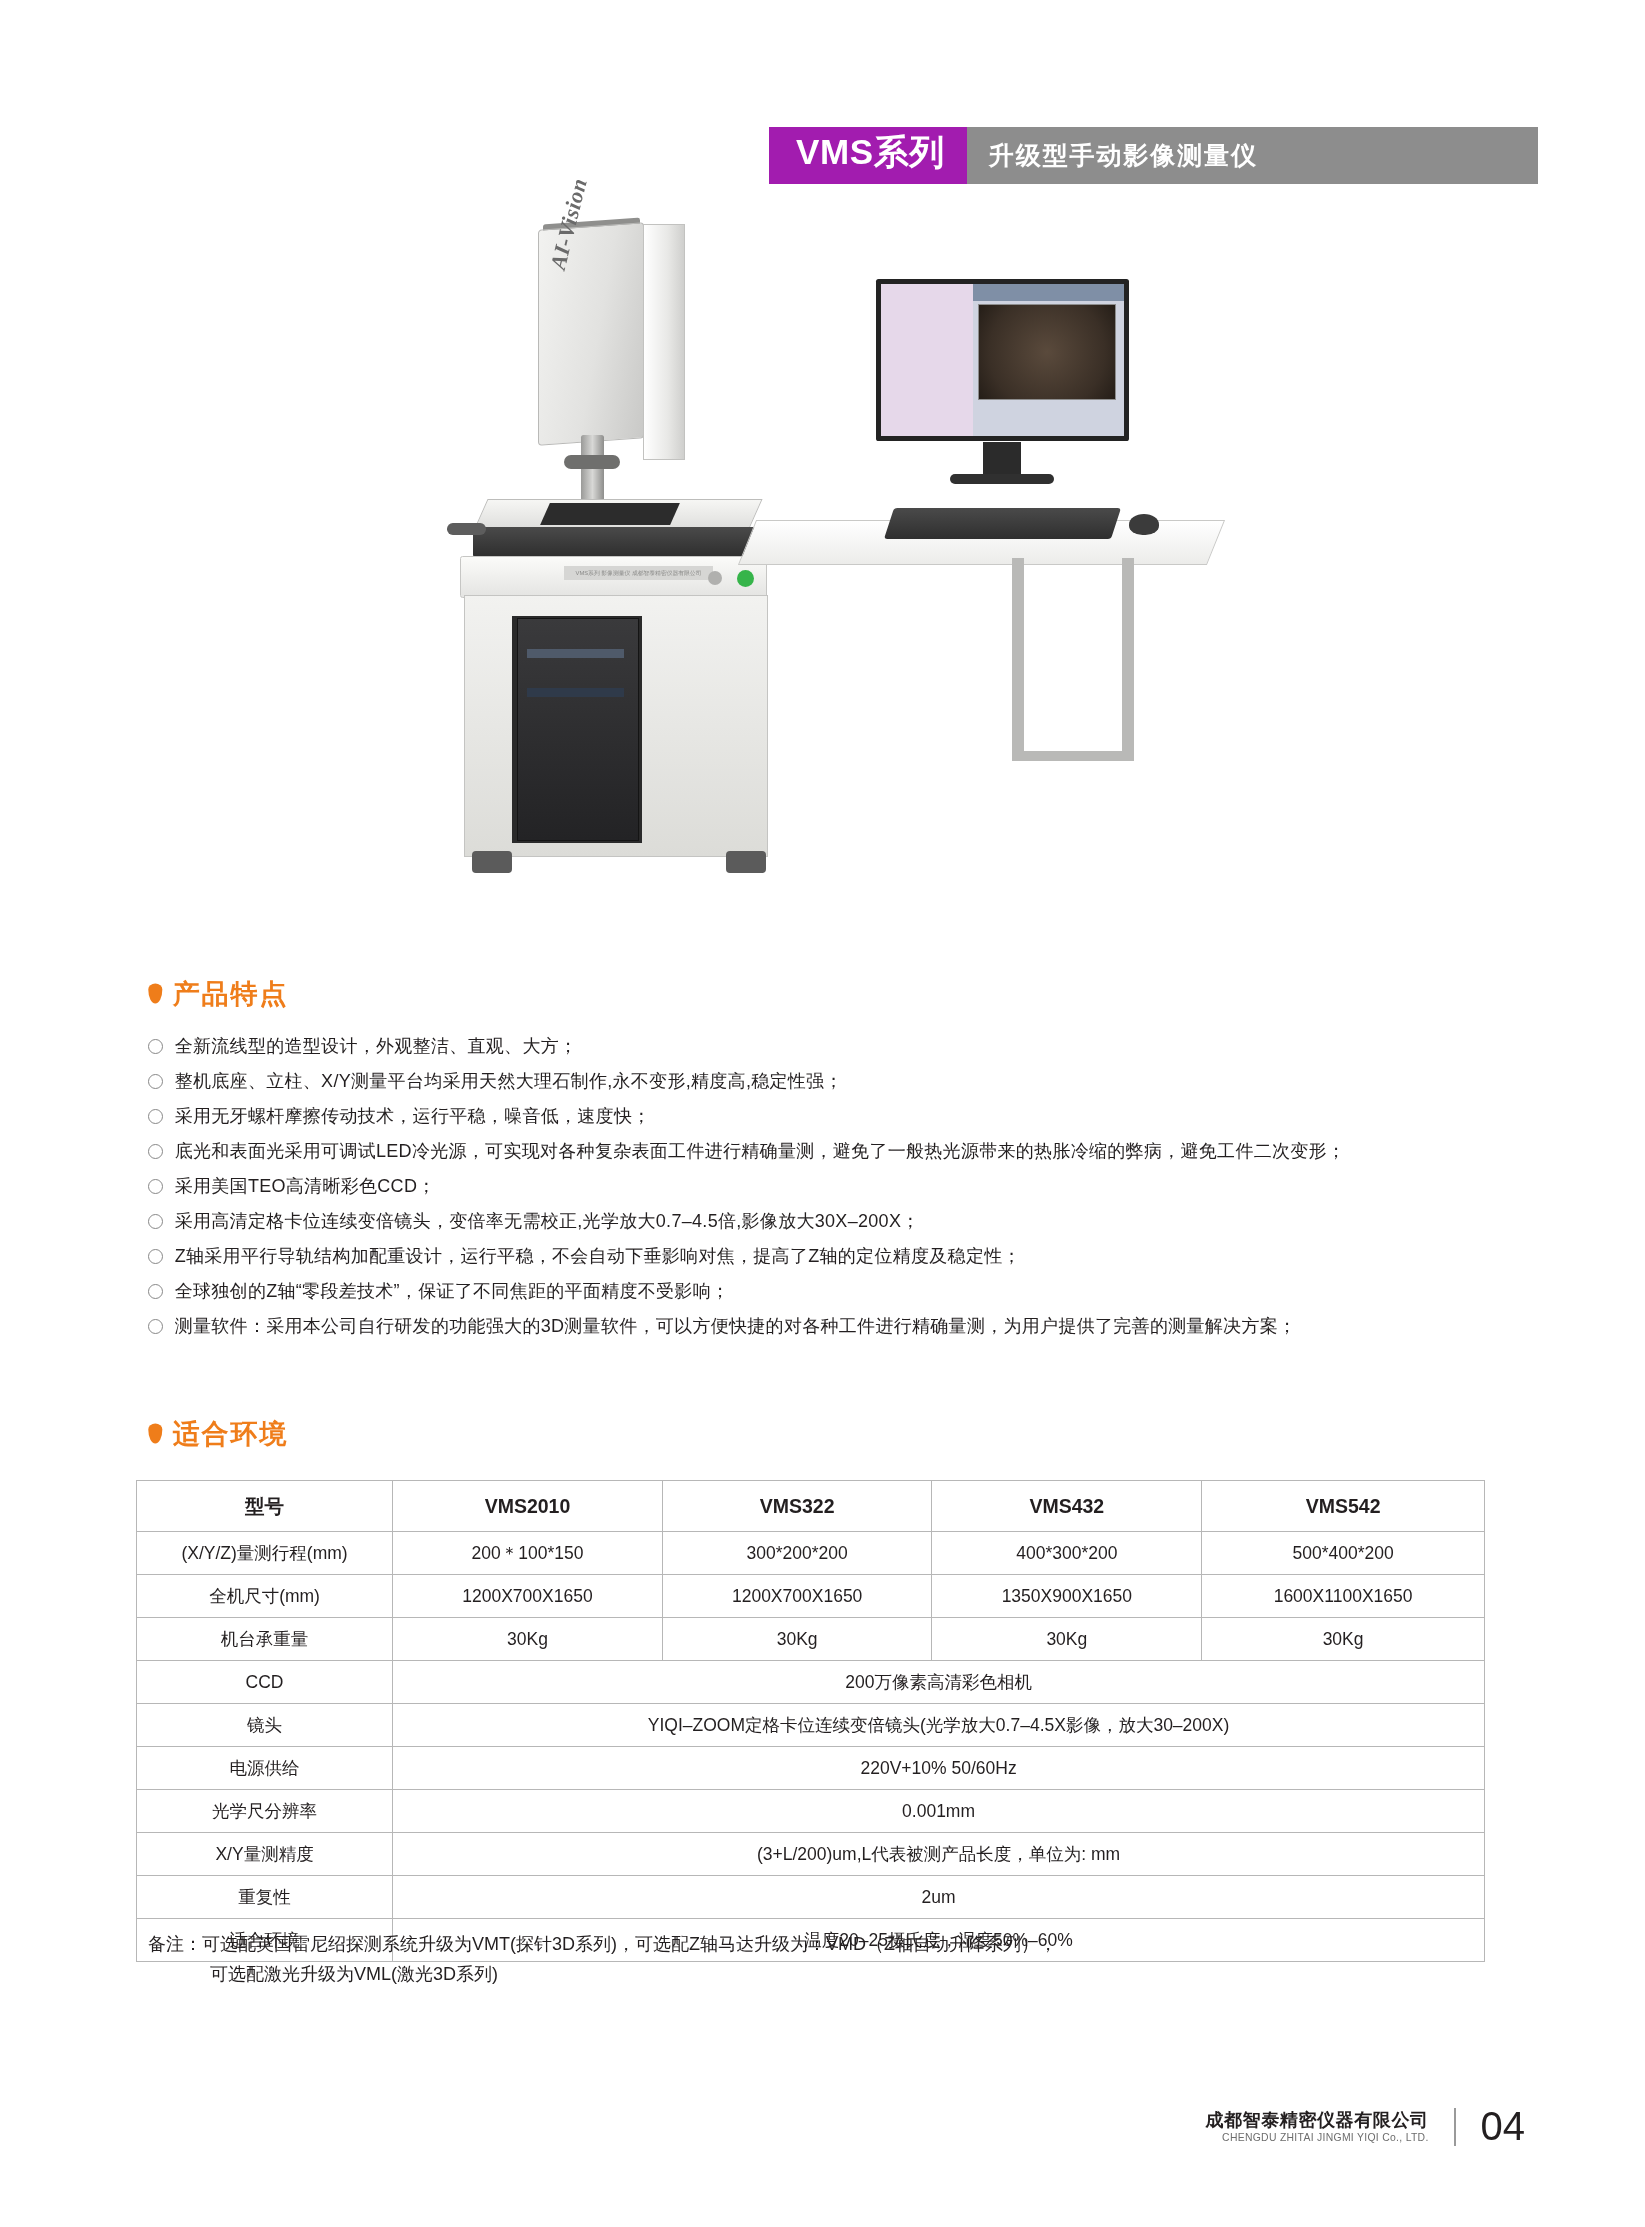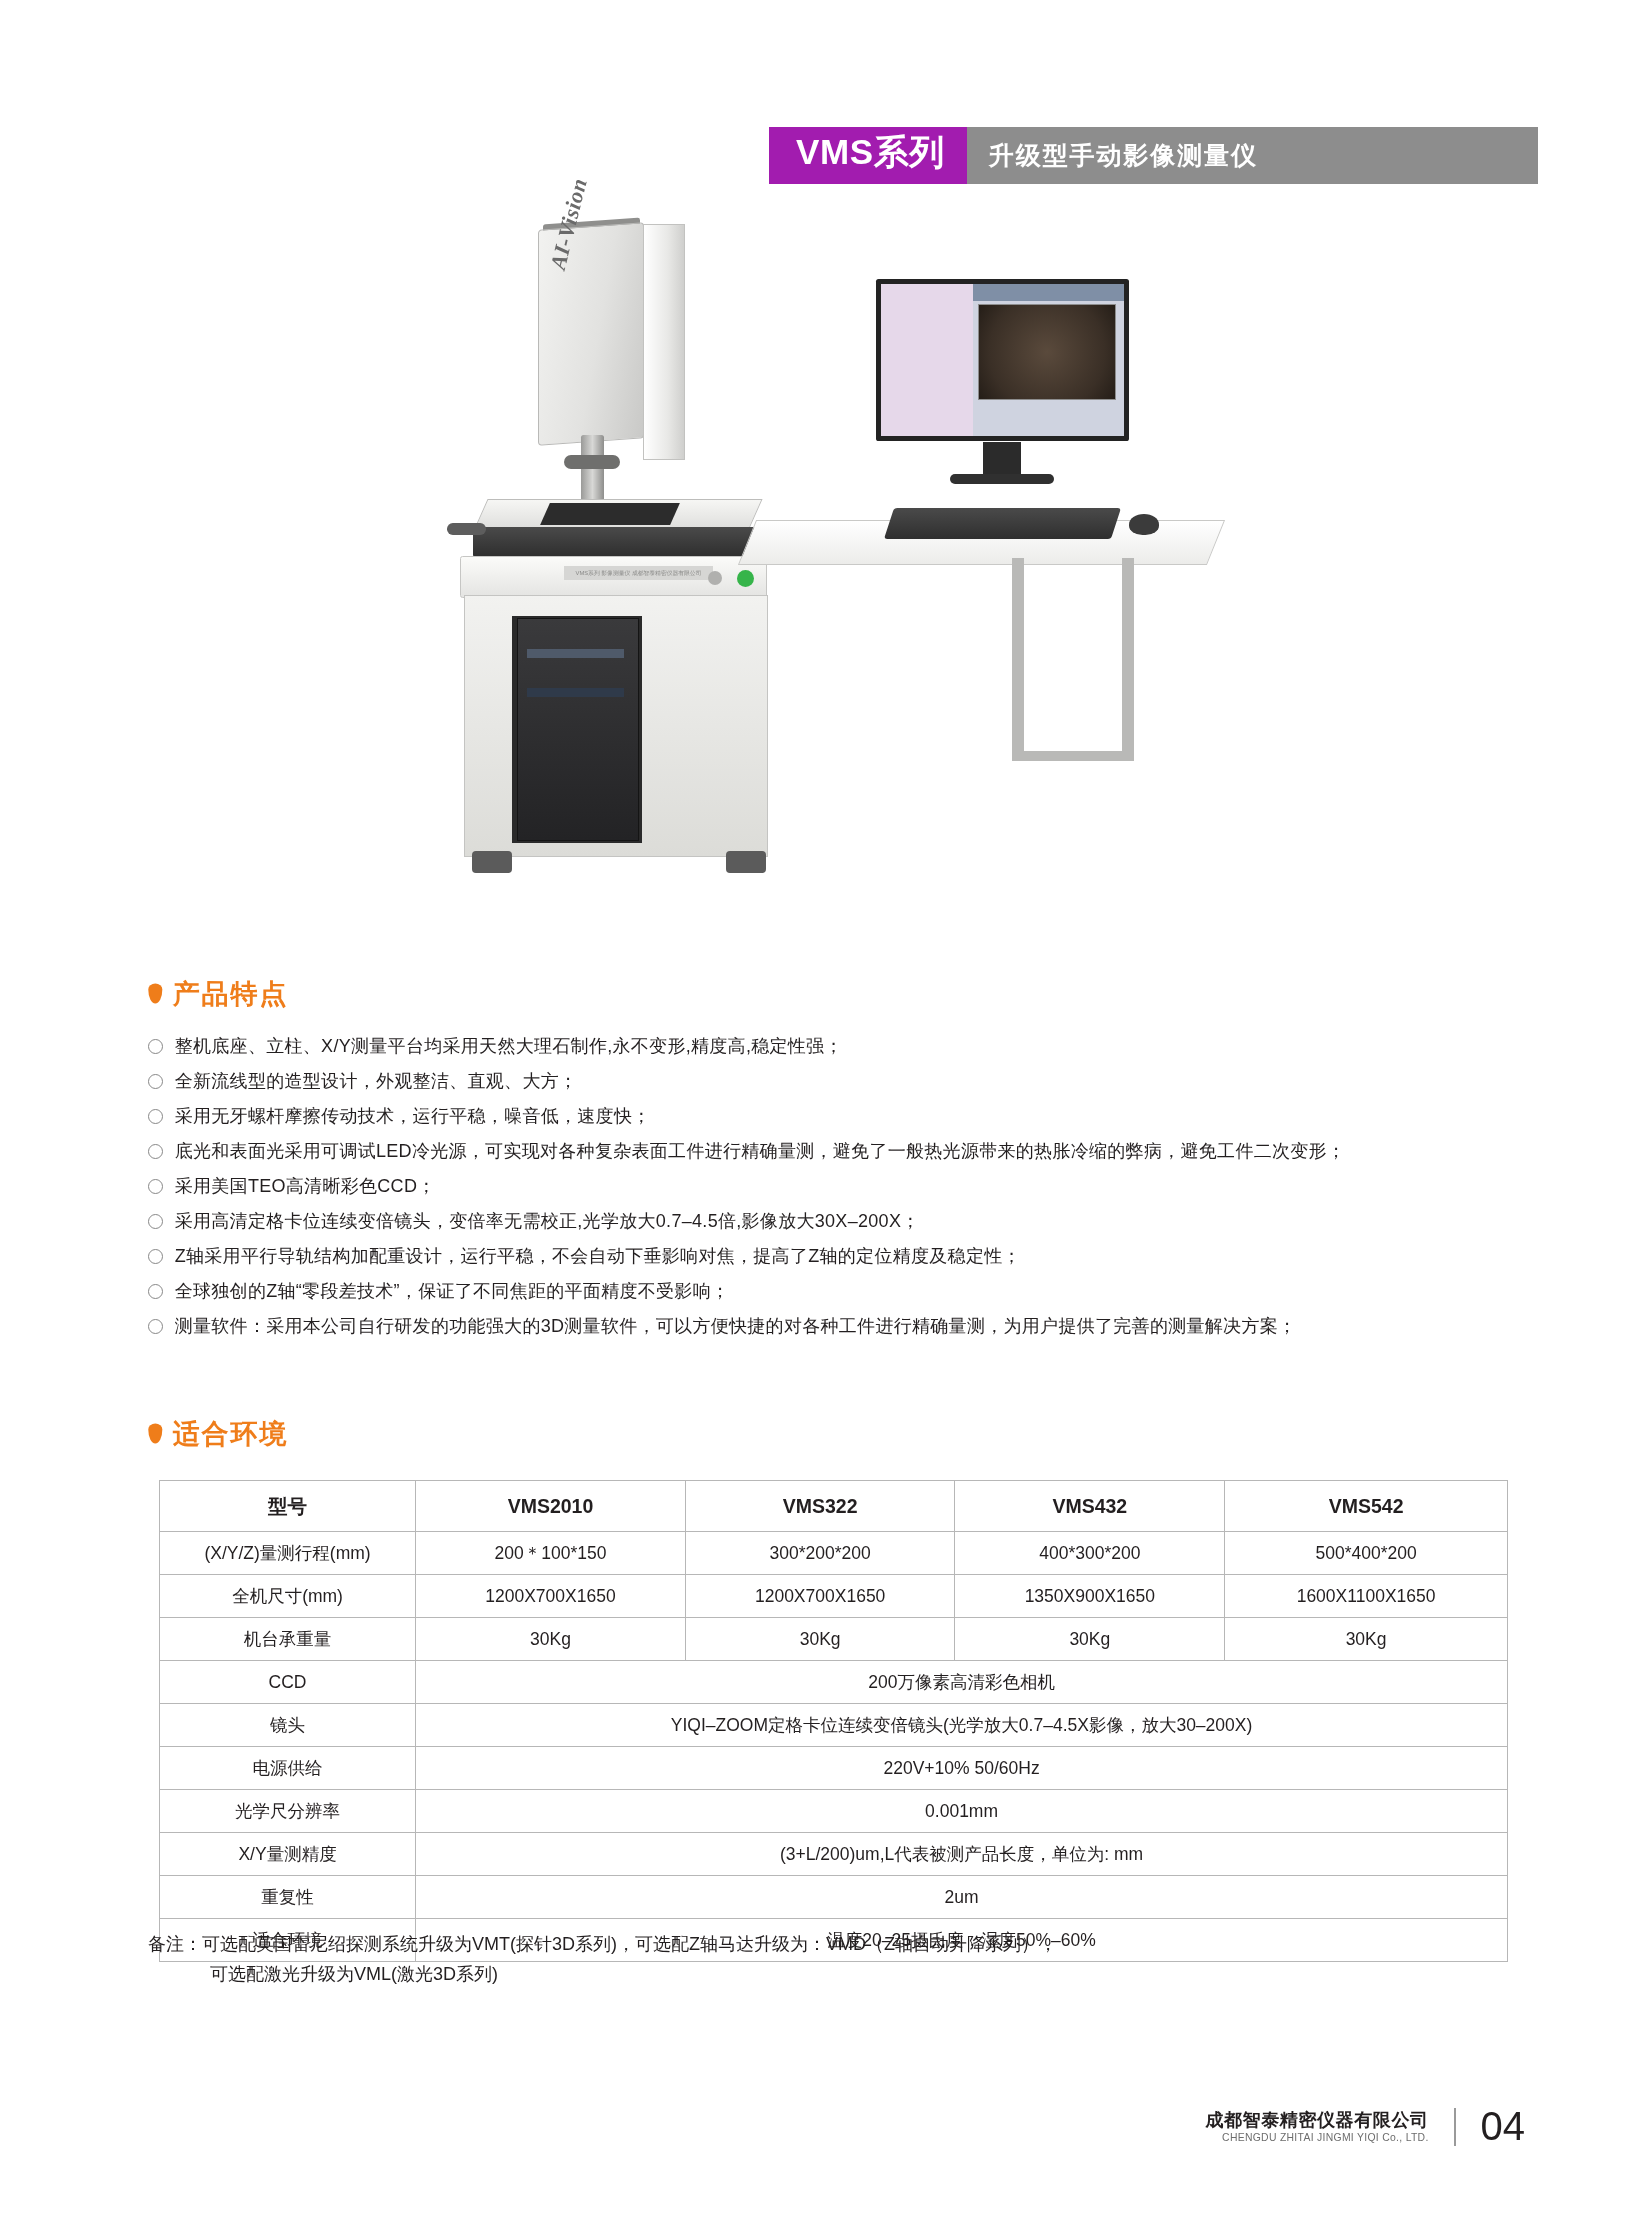--- a/index.html
+++ b/index.html
@@ -403,21 +403,21 @@
     height: 13px;
     border: 1.9px solid #888;
     border-radius: 50%;
     margin: 10.4px 11.7px 0 0;
     flex: 0 0 auto;
   }
 
   
   .spec-wrap {
     position: absolute;
-    left: 159px;
+    left: 136px;
     top: 1480px;
     width: 1349px;
   }
   table.spec {
     border-collapse: collapse;
     width: 100%;
     font-size: 17.5px;
     color: #231f20;
   }
   table.spec td, table.spec th {
@@ -537,25 +537,25 @@
 </div>
 
 <div class="section" style="top:976px;width:1363px;">
   <div class="sec-title">
     <span class="drop-icon"></span>
     <span>产品特点</span>
   </div>
   <ul class="feature-list">
     <li>
       <span class="bullet"></span>
+      <span>全新流线型的造型设计，外观整洁、直观、大方；</span>
+    </li>
+    <li>
+      <span class="bullet"></span>
       <span>整机底座、立柱、X/Y测量平台均采用天然大理石制作,永不变形,精度高,稳定性强；</span>
-    </li>
-    <li>
-      <span class="bullet"></span>
-      <span>全新流线型的造型设计，外观整洁、直观、大方；</span>
     </li>
     <li>
       <span class="bullet"></span>
       <span>采用无牙螺杆摩擦传动技术，运行平稳，噪音低，速度快；</span>
     </li>
     <li>
       <span class="bullet"></span>
       <span>底光和表面光采用可调试LED冷光源，可实现对各种复杂表面工件进行精确量测，避免了一般热光源带来的热胀冷缩的弊病，避免工件二次变形；</span>
     </li>
     <li>

